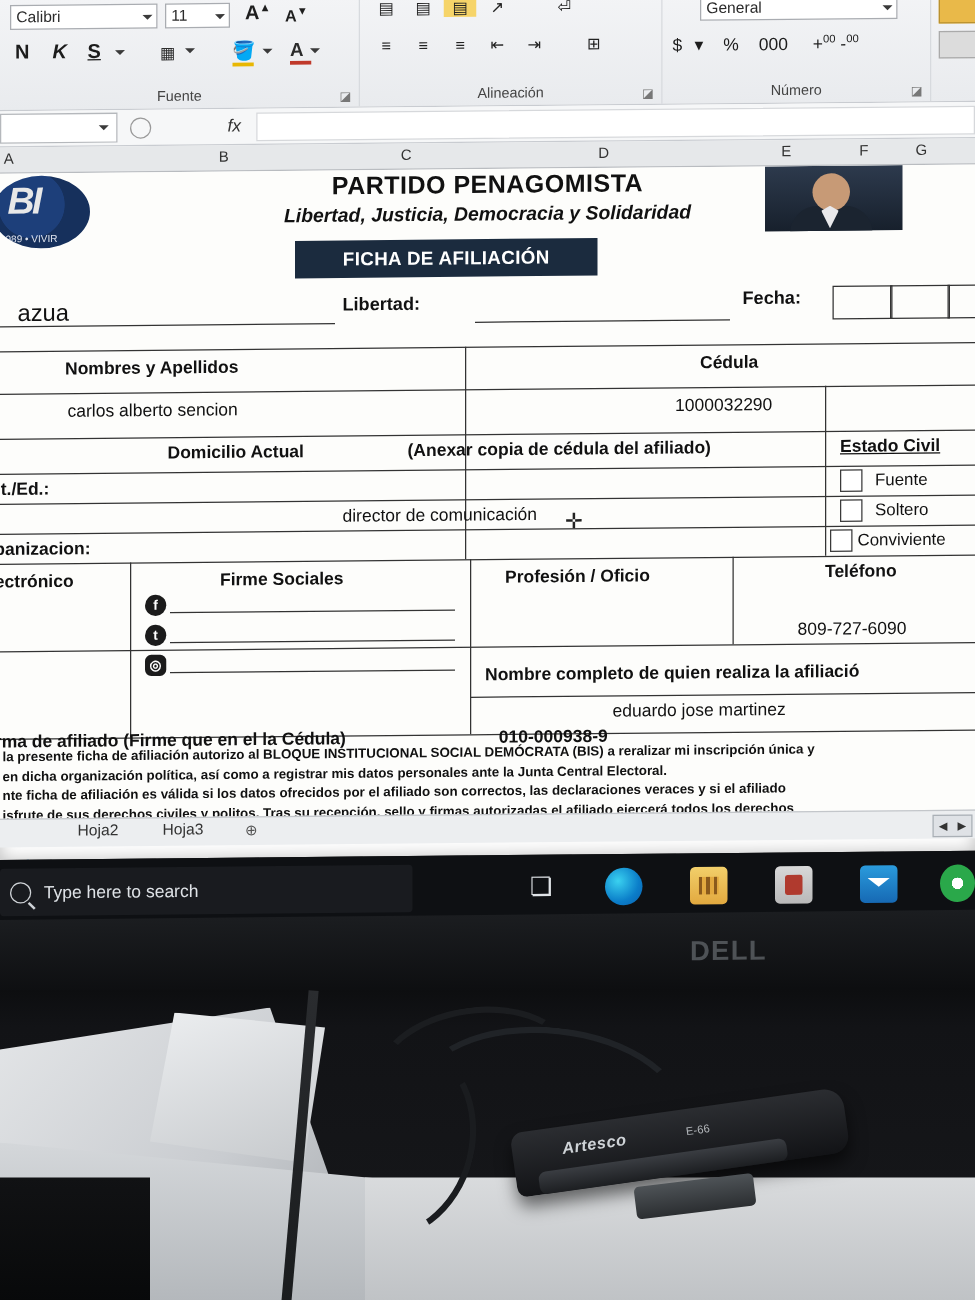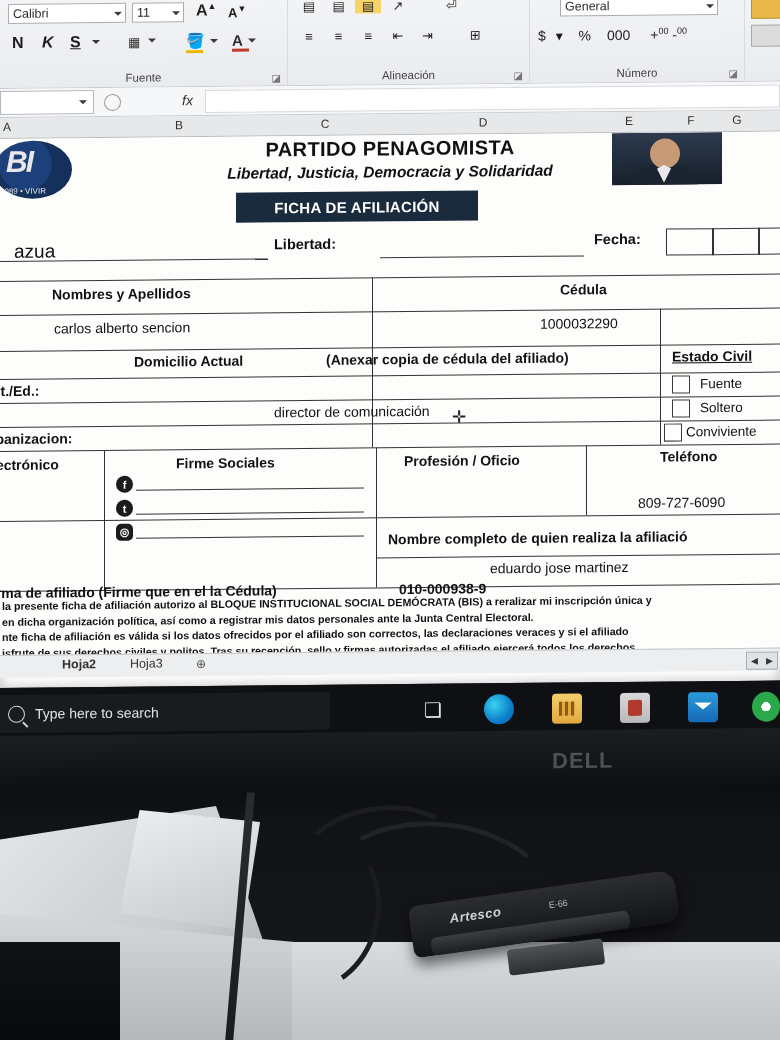--- a/index.html
+++ b/index.html
@@ -250,21 +250,21 @@
   .tabbar {
     position: relative; height: 22px;
     background: #eceef0; border-top: 1px solid #c3c6ca;
     font-size: 12.5px;
   }
   .tab {
     position: absolute; top: 2px; height: 18px;
     color: #13548a; font-weight: bold;
   }
   .tab.t1 { left: 4px; margin-top: 28px; }
-  .tab.t2 { left: 62px; color:#333; font-weight:bold;}
+  .tab.t2 { left: 62px; color:#333; font-weight:normal;}
   .tab.t3 { left: 130px; color:#333; font-weight:normal;}
   .tab-add { position:absolute; left: 196px; top: 3px; font-size: 12px; color:#555;}
   .hscroll {
     position:absolute; right: 2px; top: 3px; width: 30px; height: 16px;
     border: 1px solid #aab0b6; background:#dfe2e6; font-size:9px; color:#333;
     display:flex; align-items:center; justify-content:space-around;
   }
 
   
   .taskbar {

